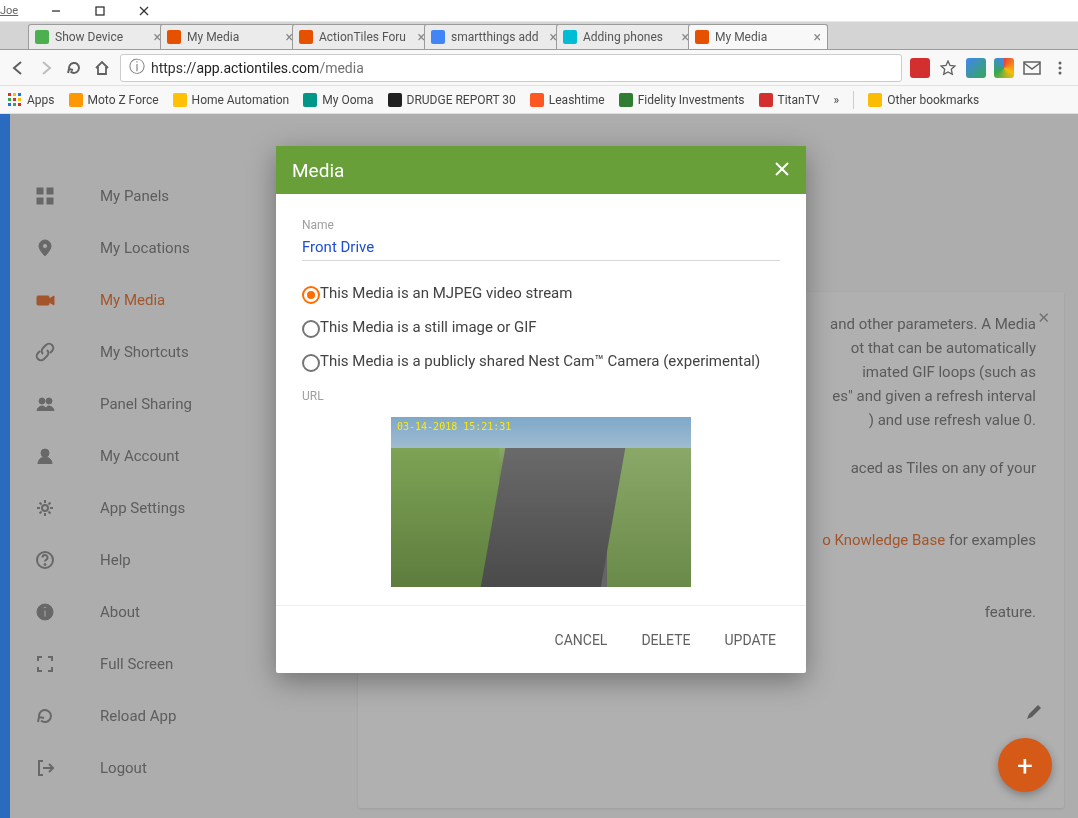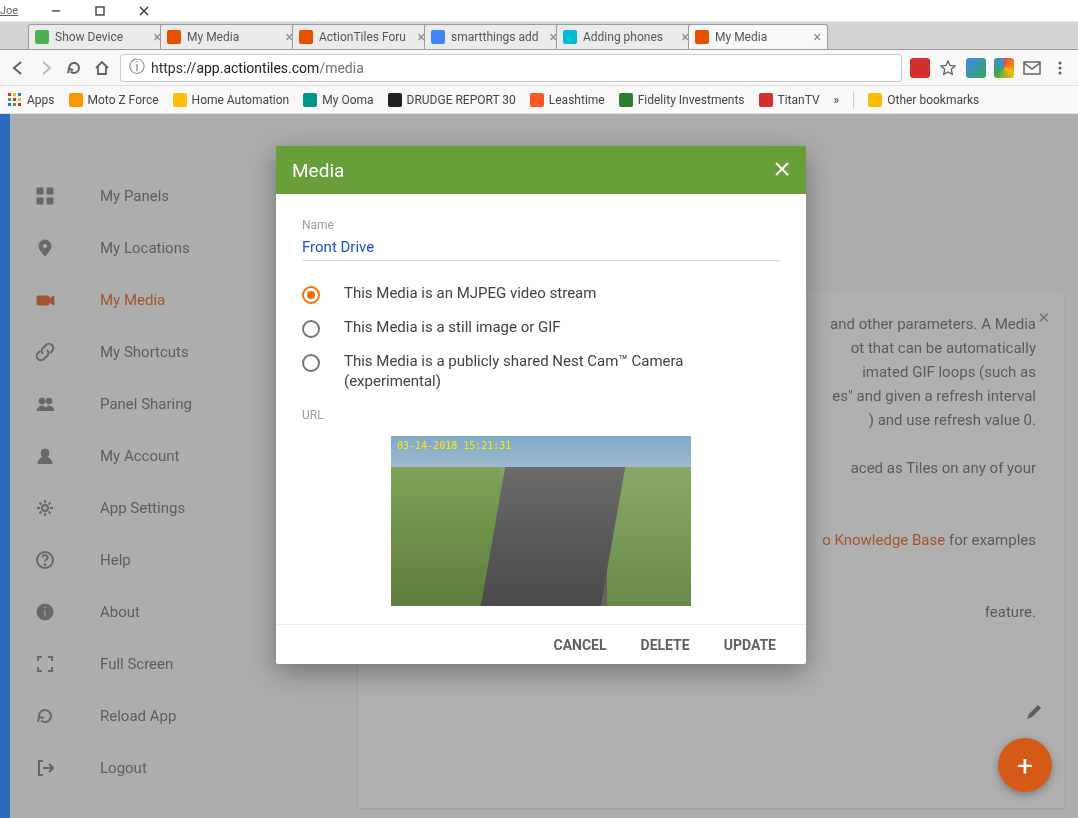--- a/index.html
+++ b/index.html
@@ -59,31 +59,31 @@
 .maincard .link{color:#e65100}
 .maincard .editrow{position:absolute;right:20px;height:40px;display:flex;align-items:center}
 .fab{position:absolute;bottom:26px;right:26px;width:54px;height:54px;border-radius:50%;background:#d65a17;color:#fff;display:flex;align-items:center;justify-content:center;font-size:28px;box-shadow:0 3px 8px rgba(0,0,0,.3);z-index:6}
 
 
 .modal{position:absolute;top:146px;left:276px;width:530px;background:#fff;border-radius:2px;box-shadow:0 8px 28px rgba(0,0,0,.35);z-index:10}
 .mhead{height:48px;background:#689f38;color:#fff;display:flex;align-items:center;justify-content:space-between;padding:0 16px;font-size:19px}
 .mbody{padding:18px 26px 8px}
 .fld-lbl{font-size:12px;color:#9e9e9e;margin-top:6px}
 .fld-val{font-size:15px;color:#1d4ed8;padding:6px 0 4px;border-bottom:1px solid #d8d8d8;margin-bottom:16px}
-.radio-row{display:flex;align-items:flex-start;gap:24px;padding:7px 0;font-size:15px;color:#424242}
+.radio-row{display:flex;align-items:flex-start;gap:0;padding:7px 0;font-size:15px;color:#424242}
 .radio{width:18px;height:18px;border:2px solid #757575;border-radius:50%;flex-shrink:0;margin-top:2px;position:relative}
 .radio.sel{border-color:#ff6d00}
 .radio.sel::after{content:"";position:absolute;inset:3px;background:#ff6d00;border-radius:50%}
 .preview{width:300px;height:170px;margin:14px auto 10px;position:relative;overflow:hidden}
 .preview .sky{position:absolute;inset:0;background:linear-gradient(#7fa8c9 0%,#9fbbd0 18%,#8ba76a 18%,#6b8a4a 40%,#555 40%,#666 100%)}
 .preview .road{position:absolute;left:34%;top:18%;width:40%;height:82%;background:linear-gradient(#6a6a6a,#4a4a4a);transform:skewX(-10deg)}
 .preview .grass-l{position:absolute;left:0;top:18%;width:36%;height:82%;background:linear-gradient(#7da355,#5e7d3e)}
 .preview .grass-r{position:absolute;right:0;top:18%;width:28%;height:82%;background:linear-gradient(#8aa968,#6a8a49)}
 .preview .ts{position:absolute;top:4px;left:6px;font-size:10px;color:#ffea00;font-family:monospace}
-.mactions{height:40px;border-top:1px solid #eee;display:flex;justify-content:flex-end;align-items:center;gap:34px;padding:0 30px;font-size:14px;font-weight:700;color:#616161}
+.mactions{height:68px;border-top:1px solid #eee;display:flex;justify-content:flex-end;align-items:center;gap:34px;padding:0 30px;font-size:14px;font-weight:400;color:#616161}
 .mactions span{cursor:pointer}
 
 
 .blue-edge{position:absolute;left:0;top:114px;bottom:0;width:10px;background:#2a6bbf;z-index:4}
 </style>
 </head>
 <body>
 
 <div class="win-titlebar">
   <span class="win-user">Joe</span>

